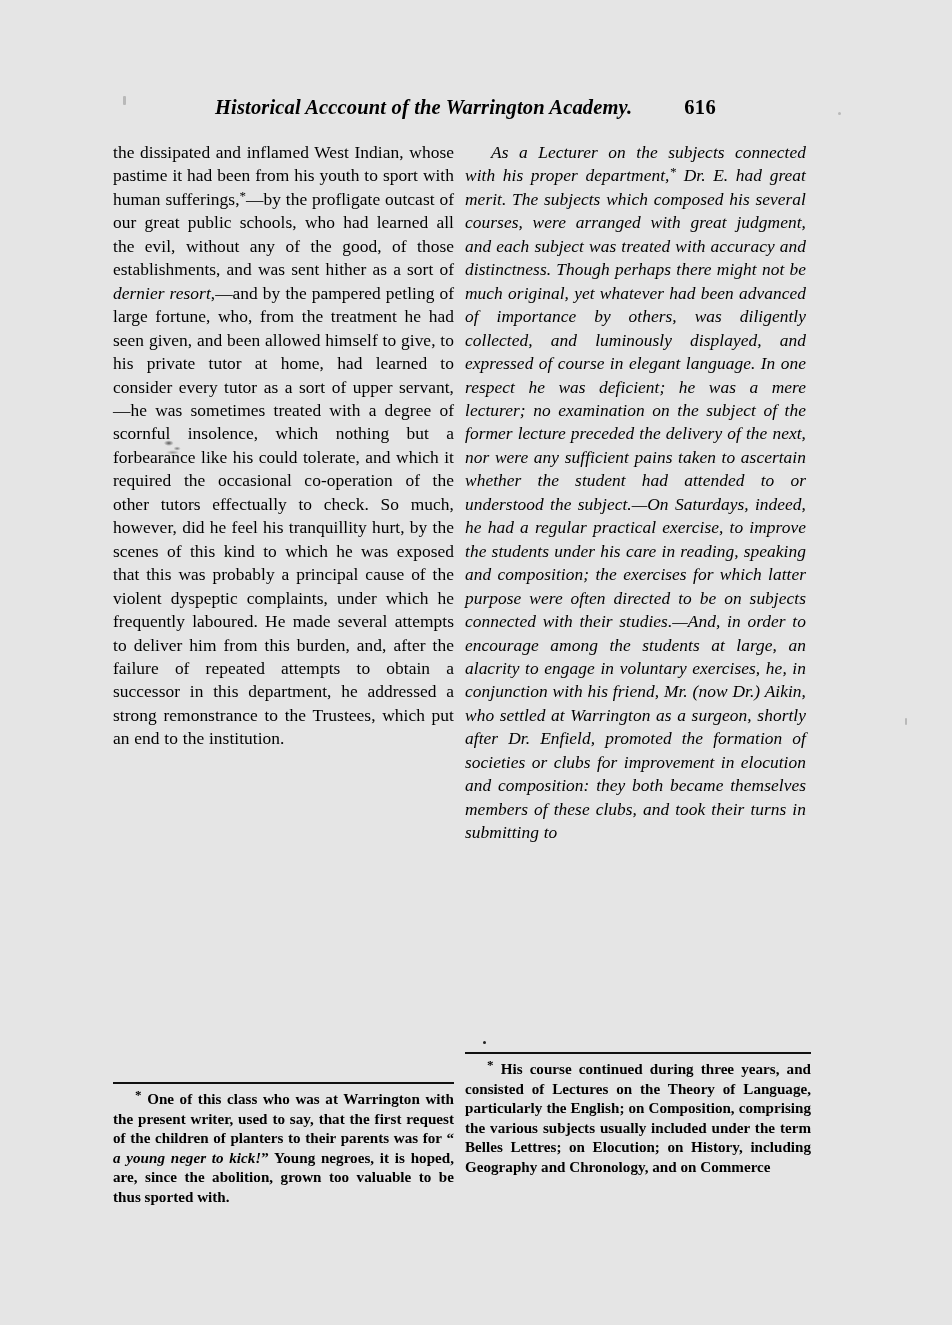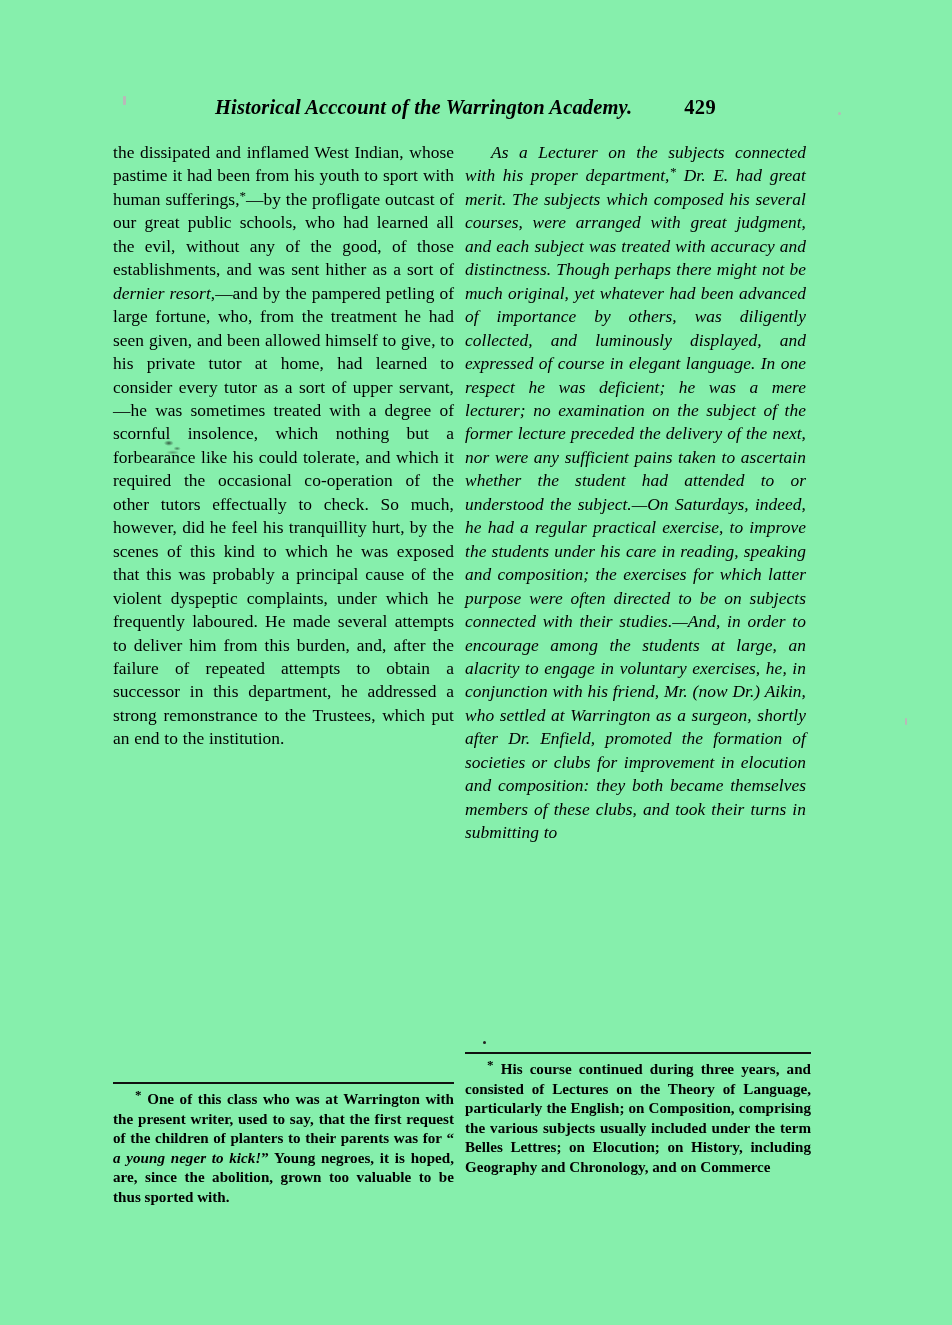--- a/index.html
+++ b/index.html
@@ -14,21 +14,21 @@
     overflow: hidden;
     font-family: "Liberation Serif", "DejaVu Serif", serif;
     color: #000000;
     -webkit-font-smoothing: none;
   }
 
   
   #page-sheet {
     position: absolute;
     inset: 0;
-    background: #86efac;
+    background: #e5e5e5;
   }
 
   
   #running-head {
     position: absolute;
     left: 113px;
     top: 96px;
     width: 706px;
     height: 30px;
     display: flex;
@@ -138,21 +138,21 @@
     pointer-events: none;
   }
 </style>
 </head>
 <body>
 
 <div id="page-sheet">
 
   <div id="running-head">
     <span class="rh-title">Historical Acccount of the Warrington Academy.</span>
-    <span class="rh-folio">429</span>
+    <span class="rh-folio">616</span>
   </div>
 
   <div class="column" id="col-left">
     <div class="body-text" id="left-body">
         <p><span>the dissipated and inflamed West Indian, whose pastime it had been from his youth to sport with human sufferings,</span><span class="sup-mark">*</span><span>—by the profligate outcast of our great public schools, who had learned all the evil, without any of the good, of those establishments, and was sent hither as a sort of </span><i>dernier resort</i><span>,—and by the pampered petling of large fortune, who, from the treatment he had seen given, and been allowed himself to give, to his private tutor at home, had learned to consider every tutor as a sort of upper servant,—he was sometimes treated with a degree of scornful insolence, which nothing but a forbearance like his could tolerate, and which it required the occasional co-operation of the other tutors effectually to check. So much, however, did he feel his tranquillity hurt, by the scenes of this kind to which he was exposed that this was probably a principal cause of the violent dyspeptic complaints, under which he frequently laboured. He made several attempts to deliver him from this burden, and, after the failure of repeated attempts to obtain a successor in this department, he addressed a strong remonstrance to the Trustees, which put an end to the institution.</span></p>
       </div>
     <div class="smudge"></div>
   </div>
 
   <div class="column" id="col-right">

